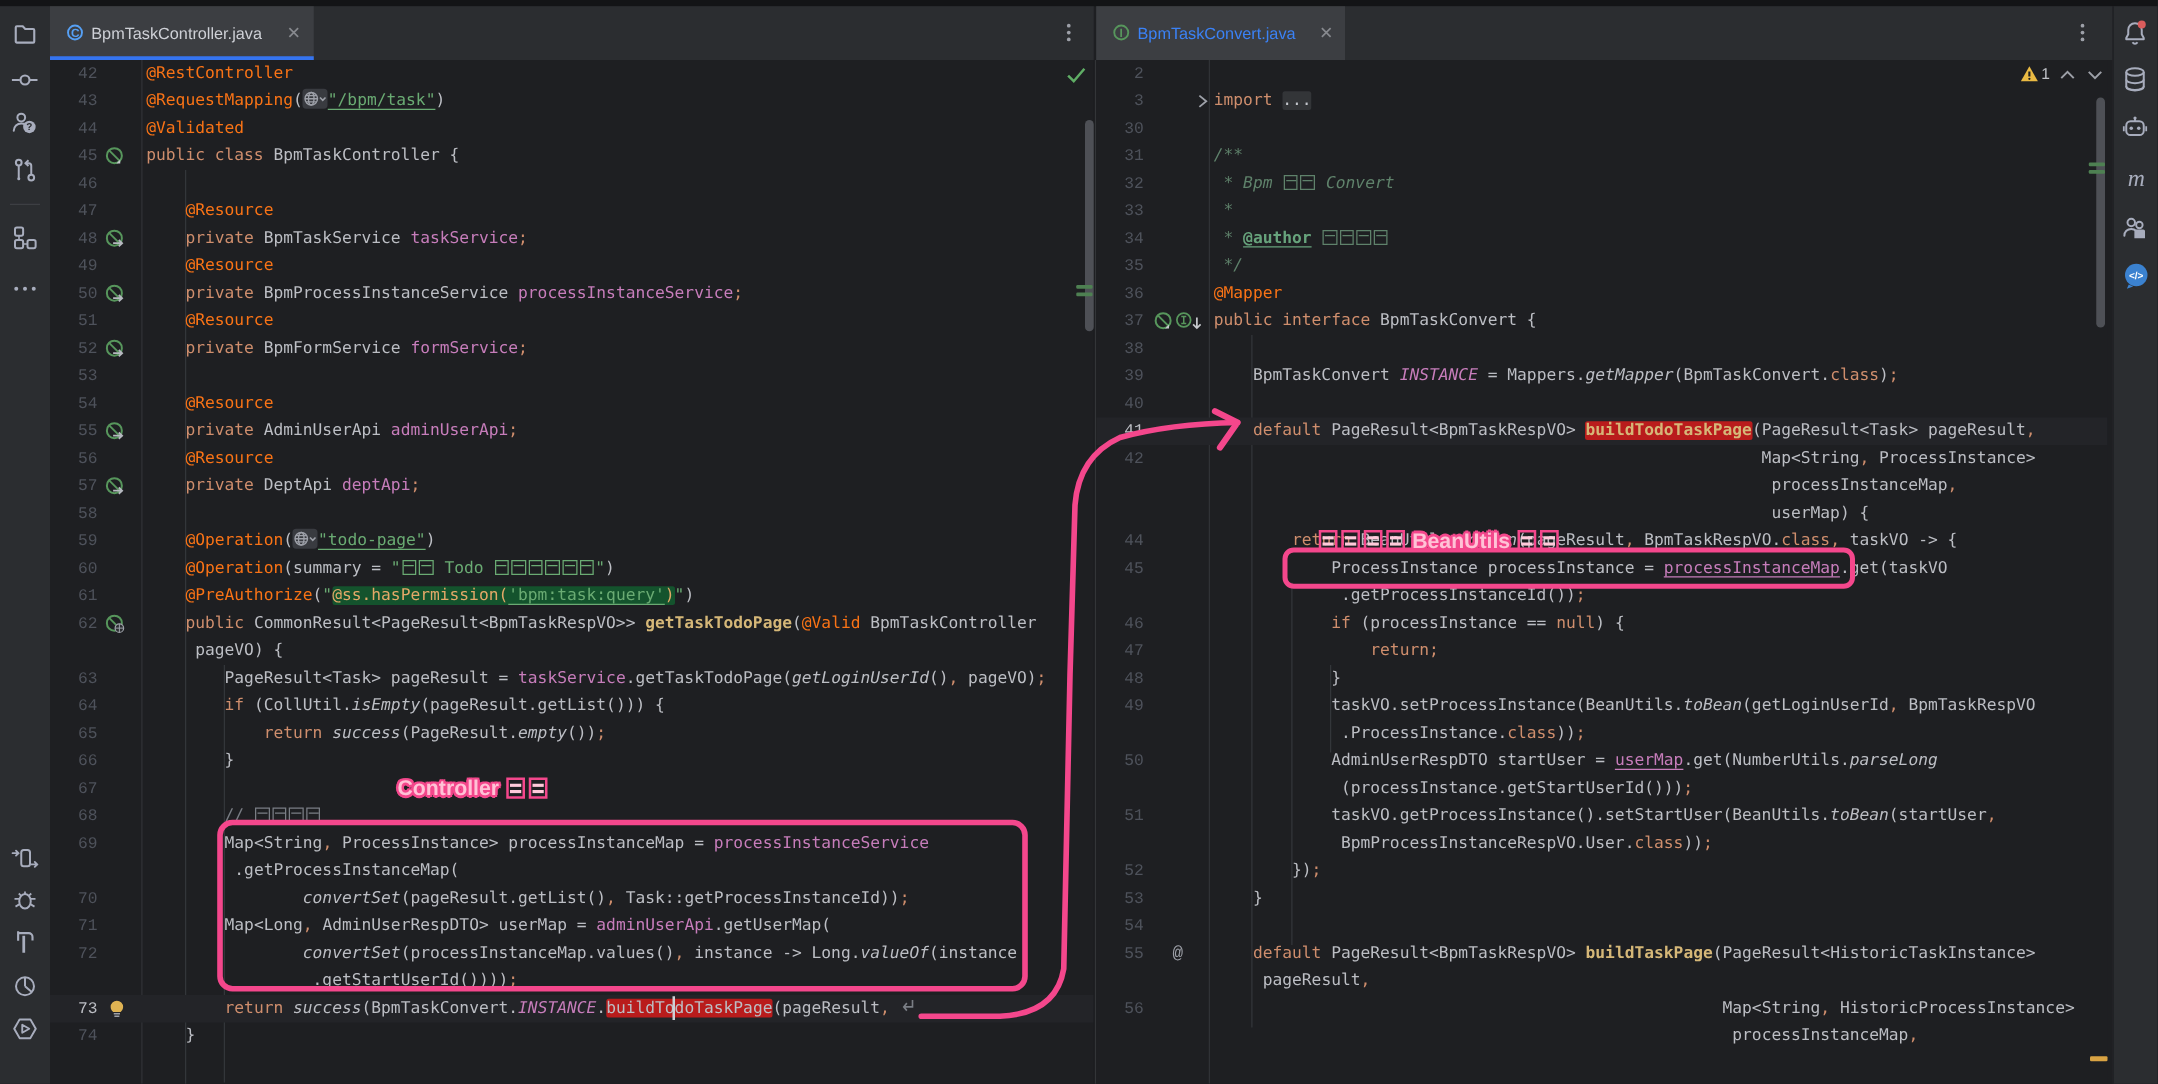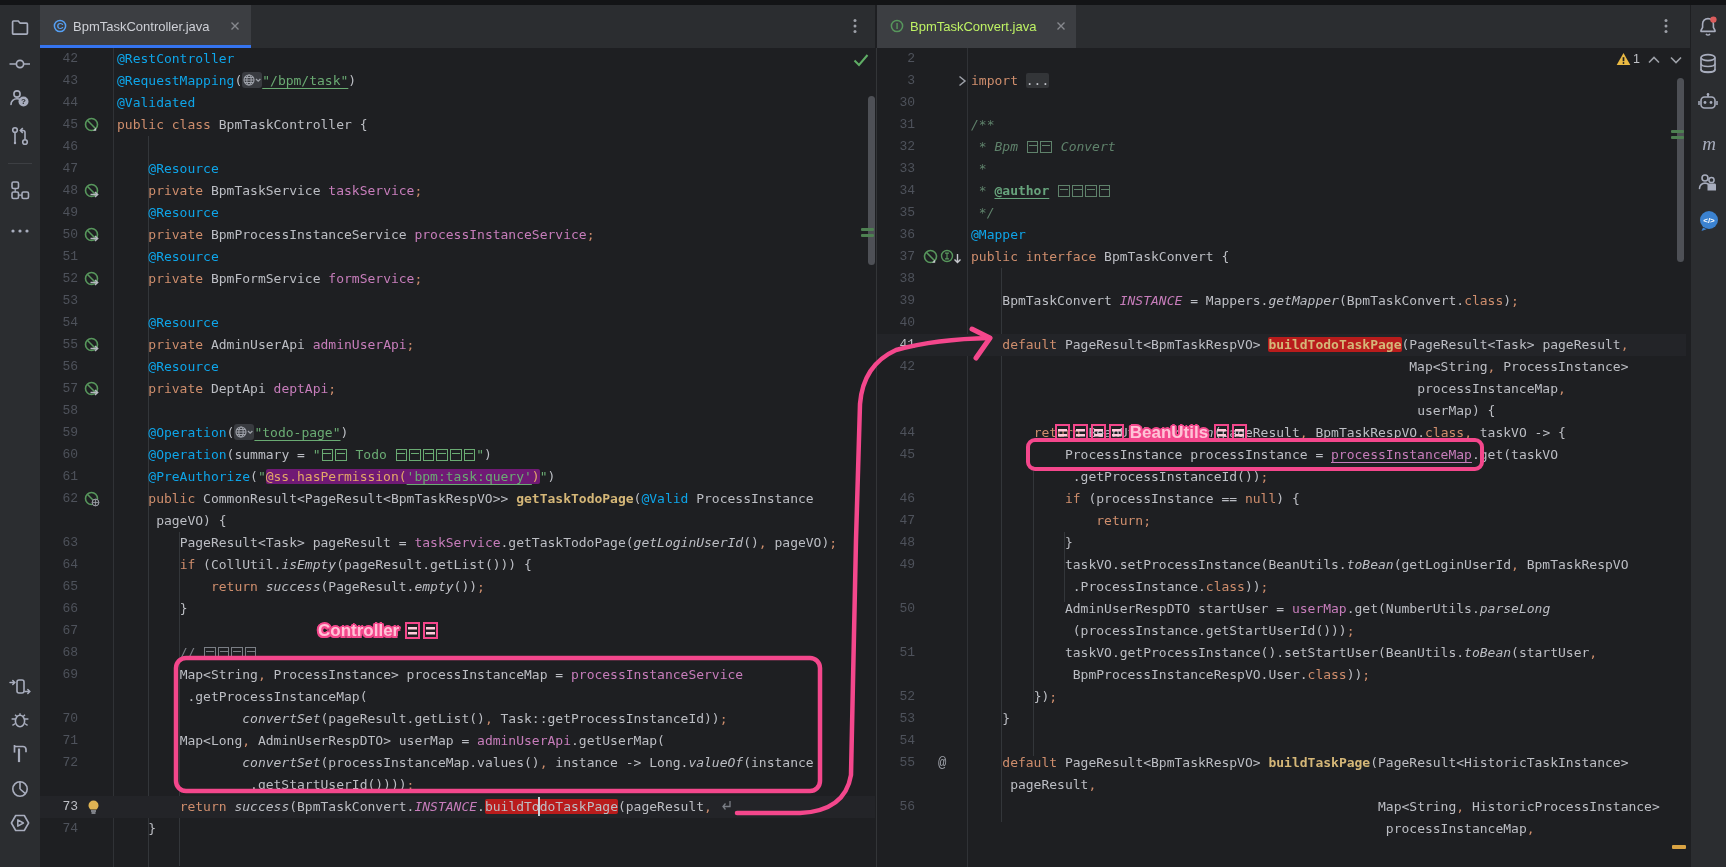--- a/index.html
+++ b/index.html
@@ -23,33 +23,33 @@
 #ed2{left:877px;width:809px}
 .r{height:22px;white-space:pre;position:relative}
 .ln{display:inline-block;text-align:right;color:#4e525b;vertical-align:top}
 #ed1 .ln{width:38px}
 #ed1 .gut{display:inline-block;width:39px;vertical-align:top}
 #ed2 .ln{width:38px}
 #ed2 .gut{display:inline-block;width:56px;vertical-align:top}
 .lnc{color:#bcbec4}
 
 .k{color:#cf8e6d}
-.a{color:#0ea5e9}
+.a{color:#f97316}
 .s{color:#6aab73}
 .su{color:#6aab73;text-decoration:underline;text-underline-offset:3px}
 .f{color:#c77dbb}
 .fi{color:#c77dbb;font-style:italic}
 .it{font-style:italic}
 .m{color:#d5b778;font-weight:bold}
 .c{color:#7a7e85}
 .d{color:#5f826b;font-style:italic}
 .da{color:#67a37c;font-weight:bold;text-decoration:underline;text-underline-offset:3px}
 .p{color:#cf8e6d}
 .w{color:#bcbec4}
-.inj{background:#701a75;border-radius:2px}
+.inj{background:#14532d;border-radius:2px}
 .io{color:#e3a868}
 .hl{background:#b91c1c;border-radius:2px}
 .fold{background:#333538;color:#c3c5cb;border-radius:2px}
 code{color:#bcbec4}
 
 .crow{background:#232428}
 
 .guide{width:1px;background:#33363a}
 .gutsep{width:1px;background:#303236}
 
@@ -177,21 +177,21 @@
     </svg>
     <svg class="abs" style="left:851px;top:18px" width="8" height="16" viewBox="0 0 8 16" fill="none">
       <circle cx="4" cy="2.5" r="1.5" fill="#9da0a8"></circle>
       <circle cx="4" cy="8" r="1.5" fill="#9da0a8"></circle>
       <circle cx="4" cy="13.5" r="1.5" fill="#9da0a8"></circle>
     </svg>
     <svg class="abs" style="left:890px;top:19px" width="14" height="14" viewBox="0 0 14 14" fill="none">
       <circle cx="7" cy="7" r="5.6" stroke="#57965c" stroke-width="1.5"></circle>
       <text x="7" y="10.4" fill="#57965c" font-family="Liberation Sans" font-size="9.5" font-weight="bold" text-anchor="middle">I</text>
     </svg>
-    <div class="abs" style="left:910px;top:18px;width:150px;height:18px;color:#bef264;font-family:'Liberation Sans',sans-serif;font-size:13px;line-height:18px">BpmTaskConvert.java</div>
+    <div class="abs" style="left:910px;top:18px;width:150px;height:18px;color:#3b82f6;font-family:'Liberation Sans',sans-serif;font-size:13px;line-height:18px">BpmTaskConvert.java</div>
     <svg class="abs" style="left:1055px;top:20px" width="12" height="12" viewBox="0 0 12 12" fill="none">
       <path d="M2.5 2.5 9.5 9.5M9.5 2.5 2.5 9.5" stroke="#87898e" stroke-width="1.4"></path>
     </svg>
     <svg class="abs" style="left:1662px;top:18px" width="8" height="16" viewBox="0 0 8 16" fill="none">
       <circle cx="4" cy="2.5" r="1.5" fill="#9da0a8"></circle>
       <circle cx="4" cy="8" r="1.5" fill="#9da0a8"></circle>
       <circle cx="4" cy="13.5" r="1.5" fill="#9da0a8"></circle>
     </svg>
 <div class="abs ed" id="ed1">
       <div class="abs guide" style="left:108px;top:88px;height:752px"></div>
@@ -249,21 +249,21 @@
               <path d="M2 8h10M2.8 5.5h8.4M2.8 10.5h8.4" stroke="#9da0a8" stroke-width="1.1"></path>
               <path d="M14 7l2.2 2.2L18.4 7" stroke="#9da0a8" stroke-width="1.3"></path>
             </svg></span><span class="su">"todo-page"</span><span class="w">)</span></code></div>
 <div class="r"><span class="ln">60</span><span class="gut"></span><code>    <span class="a">@Operation</span><span class="w">(summary = </span><span class="s">"<i class="cj"></i><i class="cj"></i> Todo <i class="cj"></i><i class="cj"></i><i class="cj"></i><i class="cj"></i><i class="cj"></i><i class="cj"></i>"</span><span class="w">)</span></code></div>
 <div class="r"><span class="ln">61</span><span class="gut"></span><code>    <span class="a">@PreAuthorize</span><span class="w">(</span><span class="s">"</span><span class="inj"><span class="io">@ss.hasPermission(</span><span class="su">'bpm:task:query'</span><span class="io">)</span></span><span class="s">"</span><span class="w">)</span></code></div>
 <div class="r"><span class="ln">62</span><span class="gut"><svg class="abs" style="left:44px;top:3px" width="16" height="16" viewBox="0 0 16 16" fill="none">
             <circle cx="7.5" cy="7.5" r="6" stroke="#57965c" stroke-width="1.6"></circle>
             <path d="M3.3 3.3 11.7 11.7" stroke="#57965c" stroke-width="1.6"></path>
             <circle cx="11.5" cy="11.5" r="3.4" fill="#2b2d30" stroke="#9da0a8" stroke-width="1"></circle>
             <path d="M8.1 11.5h6.8M11.5 8.1v6.8" stroke="#9da0a8" stroke-width=".8"></path>
-          </svg></span><code>    <span class="k">public</span><span class="w"> CommonResult&lt;PageResult&lt;BpmTaskRespVO&gt;&gt; </span><span class="m">getTaskTodoPage</span><span class="w">(</span><span class="a">@Valid</span><span class="w"> ProcessInstance</span></code></div>
+          </svg></span><code>    <span class="k">public</span><span class="w"> CommonResult&lt;PageResult&lt;BpmTaskRespVO&gt;&gt; </span><span class="m">getTaskTodoPage</span><span class="w">(</span><span class="a">@Valid</span><span class="w"> BpmTaskController</span></code></div>
 <div class="r"><span class="ln"></span><span class="gut"></span><code>     <span class="w">pageVO) {</span></code></div>
 <div class="r"><span class="ln">63</span><span class="gut"></span><code>        <span class="w">PageResult&lt;Task&gt; pageResult = </span><span class="f">taskService</span><span class="w">.getTaskTodoPage(</span><span class="it w">getLoginUserId</span><span class="w">()</span><span class="p">,</span><span class="w"> pageVO)</span><span class="p">;</span></code></div>
 <div class="r"><span class="ln">64</span><span class="gut"></span><code>        <span class="k">if</span><span class="w"> (CollUtil.</span><span class="it w">isEmpty</span><span class="w">(pageResult.getList())) {</span></code></div>
 <div class="r"><span class="ln">65</span><span class="gut"></span><code>            <span class="k">return</span><span class="w"> </span><span class="it w">success</span><span class="w">(PageResult.</span><span class="it w">empty</span><span class="w">())</span><span class="p">;</span></code></div>
 <div class="r"><span class="ln">66</span><span class="gut"></span><code>        <span class="w">}</span></code></div>
 <div class="r"><span class="ln">67</span><span class="gut"></span><code></code></div>
 <div class="r"><span class="ln">68</span><span class="gut"></span><code>        <span class="c">// <i class="cj"></i><i class="cj"></i><i class="cj"></i><i class="cj"></i></span></code></div>
 <div class="r"><span class="ln">69</span><span class="gut"></span><code>        <span class="w">Map&lt;String</span><span class="p">,</span><span class="w"> ProcessInstance&gt; processInstanceMap = </span><span class="f">processInstanceService</span></code></div>
 <div class="r"><span class="ln"></span><span class="gut"></span><code>         <span class="w">.getProcessInstanceMap(</span></code></div>
 <div class="r"><span class="ln">70</span><span class="gut"></span><code>                <span class="it w">convertSet</span><span class="w">(pageResult.getList()</span><span class="p">,</span><span class="w"> Task::getProcessInstanceId))</span><span class="p">;</span></code></div>
@@ -312,21 +312,21 @@
 <div class="r"><span class="ln"></span><span class="gut"></span><code>                                                         <span class="w">processInstanceMap</span><span class="p">,</span></code></div>
 <div class="r"><span class="ln"></span><span class="gut"></span><code>                                                         <span class="w">userMap) {</span></code></div>
 <div class="r"><span class="ln">44</span><span class="gut"></span><code>        <span class="k">return</span><span class="w"> BeanUtils.</span><span class="it w">toBean</span><span class="w">(pageResult</span><span class="p">,</span><span class="w"> BpmTaskRespVO.</span><span class="k">class</span><span class="p">,</span><span class="w"> taskVO -&gt; {</span></code></div>
 <div class="r"><span class="ln">45</span><span class="gut"></span><code>            <span class="w">ProcessInstance processInstance = </span><span class="f" style="text-decoration:underline;text-underline-offset:3px">processInstanceMap</span><span class="w">.get(taskVO</span></code></div>
 <div class="r"><span class="ln"></span><span class="gut"></span><code>             <span class="w">.getProcessInstanceId())</span><span class="p">;</span></code></div>
 <div class="r"><span class="ln">46</span><span class="gut"></span><code>            <span class="k">if</span><span class="w"> (processInstance == </span><span class="k">null</span><span class="w">) {</span></code></div>
 <div class="r"><span class="ln">47</span><span class="gut"></span><code>                <span class="k">return</span><span class="p">;</span></code></div>
 <div class="r"><span class="ln">48</span><span class="gut"></span><code>            <span class="w">}</span></code></div>
 <div class="r"><span class="ln">49</span><span class="gut"></span><code>            <span class="w">taskVO.setProcessInstance(BeanUtils.</span><span class="it w">toBean</span><span class="w">(getLoginUserId</span><span class="p">,</span><span class="w"> BpmTaskRespVO</span></code></div>
 <div class="r"><span class="ln"></span><span class="gut"></span><code>             <span class="w">.ProcessInstance.</span><span class="k">class</span><span class="w">))</span><span class="p">;</span></code></div>
-<div class="r"><span class="ln">50</span><span class="gut"></span><code>            <span class="w">AdminUserRespDTO startUser = </span><span class="f" style="text-underline-offset:3px">userMap</span><span class="w">.get(NumberUtils.</span><span class="it w">parseLong</span></code></div>
+<div class="r"><span class="ln">50</span><span class="gut"></span><code>            <span class="w">AdminUserRespDTO startUser = </span><span class="f" style="text-decoration:underline;text-underline-offset:3px">userMap</span><span class="w">.get(NumberUtils.</span><span class="it w">parseLong</span></code></div>
 <div class="r"><span class="ln"></span><span class="gut"></span><code>             <span class="w">(processInstance.getStartUserId()))</span><span class="p">;</span></code></div>
 <div class="r"><span class="ln">51</span><span class="gut"></span><code>            <span class="w">taskVO.getProcessInstance().setStartUser(BeanUtils.</span><span class="it w">toBean</span><span class="w">(startUser</span><span class="p">,</span></code></div>
 <div class="r"><span class="ln"></span><span class="gut"></span><code>             <span class="w">BpmProcessInstanceRespVO.User.</span><span class="k">class</span><span class="w">))</span><span class="p">;</span></code></div>
 <div class="r"><span class="ln">52</span><span class="gut"></span><code>        <span class="w">})</span><span class="p">;</span></code></div>
 <div class="r"><span class="ln">53</span><span class="gut"></span><code>    <span class="w">}</span></code></div>
 <div class="r"><span class="ln">54</span><span class="gut"></span><code></code></div>
 <div class="r"><span class="ln">55</span><span class="gut"><span class="abs" style="left:61px;top:0;width:18px;color:#9da0a8;font-size:14px">@</span></span><code>    <span class="k">default</span><span class="w"> PageResult&lt;BpmTaskRespVO&gt; </span><span class="m">buildTaskPage</span><span class="w">(PageResult&lt;HistoricTaskInstance&gt;</span></code></div>
 <div class="r"><span class="ln"></span><span class="gut"></span><code>     <span class="w">pageResult</span><span class="p">,</span></code></div>
 <div class="r"><span class="ln">56</span><span class="gut"></span><code>                                                    <span class="w">Map&lt;String</span><span class="p">,</span><span class="w"> HistoricProcessInstance&gt;</span></code></div>
 <div class="r"><span class="ln"></span><span class="gut"></span><code>                                                     <span class="w">processInstanceMap</span><span class="p">,</span></code></div>

